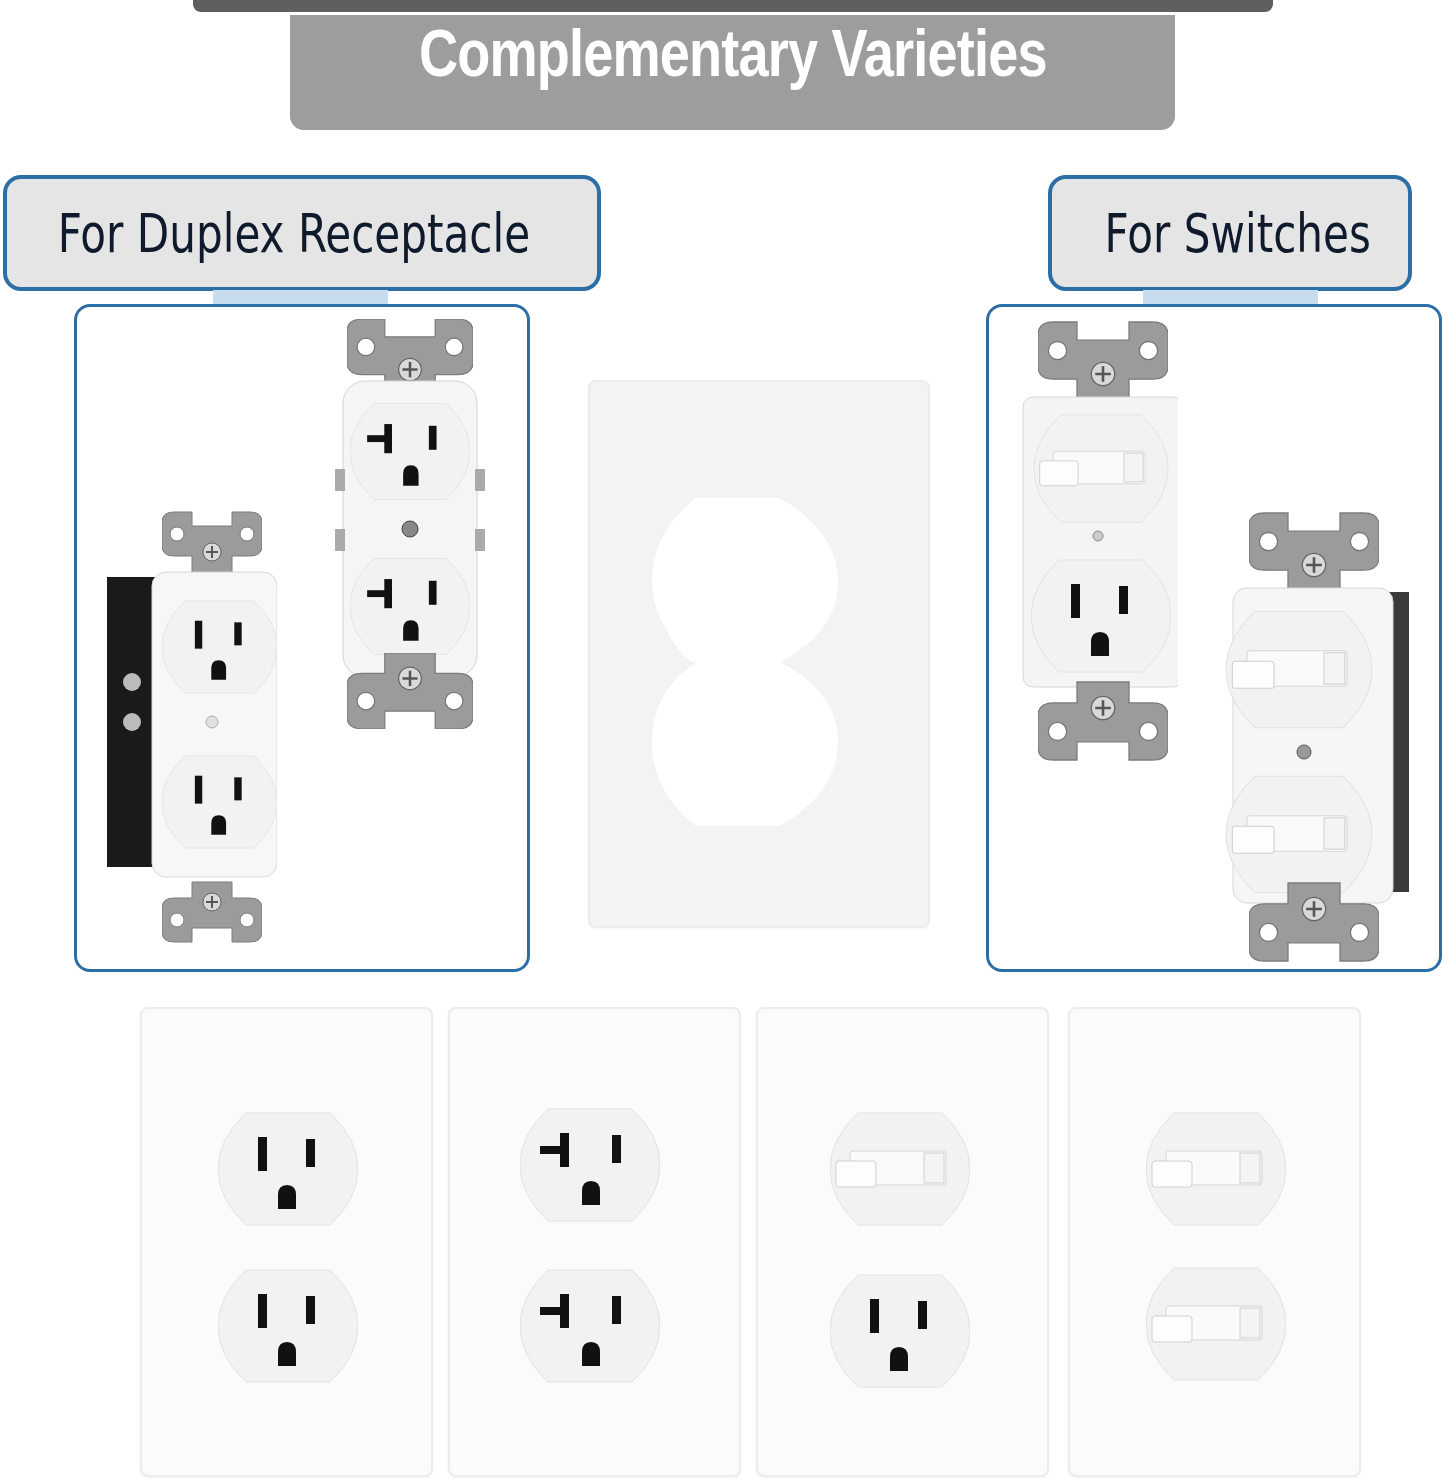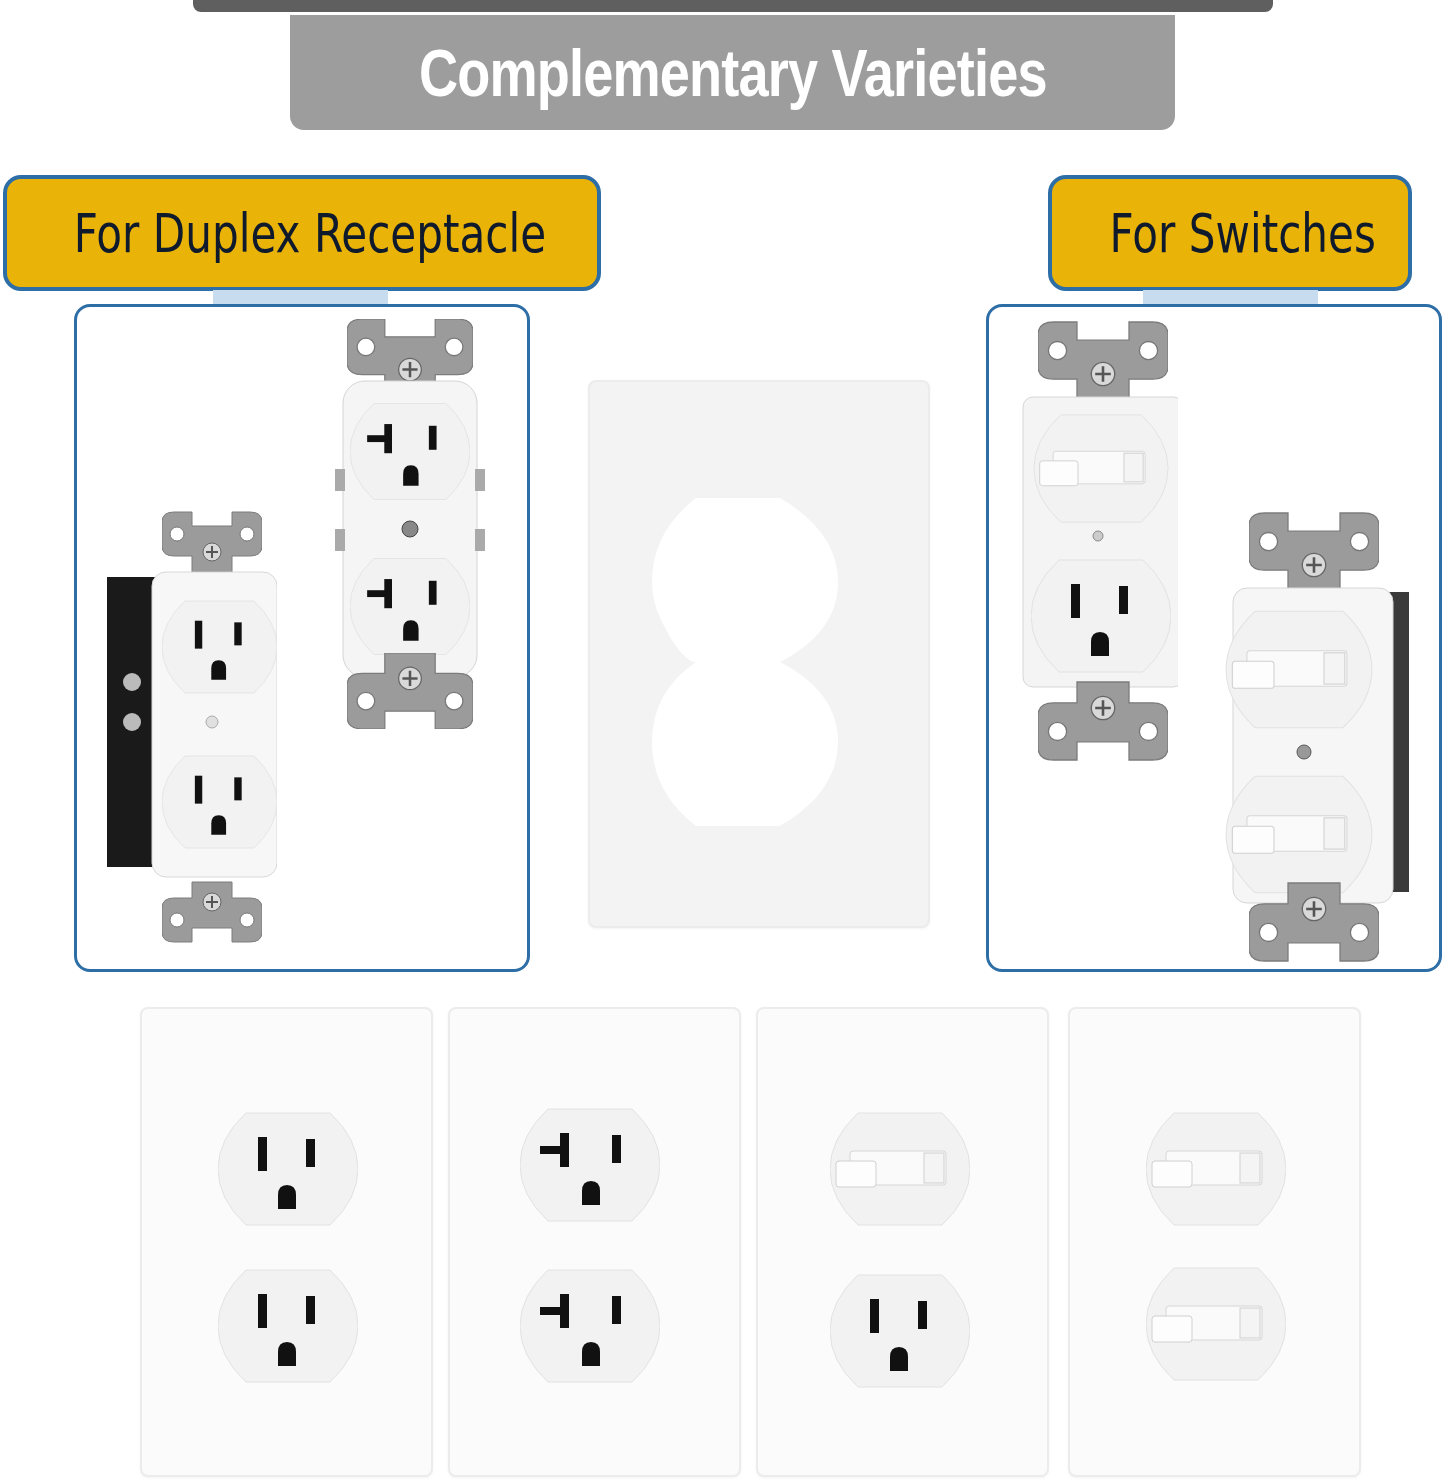--- a/index.html
+++ b/index.html
@@ -2,26 +2,26 @@
 <html><head>
 <meta charset="utf-8">
 <style>
   * { box-sizing: border-box; margin: 0; padding: 0; }
   html, body { width: 1445px; height: 1481px; background: #ffffff; overflow: hidden; }
   body { position: relative; font-family: "Liberation Sans", sans-serif; }
 
   .top-bar { position: absolute; left: 193px; top: 0; width: 1080px; height: 12px;
     background: #5f5f5f; border-radius: 0 0 8px 8px; }
   .title-banner { position: absolute; left: 290px; top: 15px; width: 885px; height: 115px;
-    background: #9d9d9d; border-radius: 0 0 14px 14px; display: flex; align-items: center; justify-content: center; }
+    background: #9d9d9d; border-radius: 0 0 14px 14px; display: flex; justify-content: center; }
   .title-text { color: #ffffff; font-family: "Liberation Sans", sans-serif; font-weight: bold;
     font-size: 66px; letter-spacing: -1px; transform: scaleX(0.82); white-space: nowrap; }
 
-  .label-tab { position: absolute; height: 116px; background: #eab308; border: 4px solid #2e6ea6;
-    border-radius: 18px; display: flex; align-items: center; justify-content: flex-start; }
+  .label-tab { position: absolute; height: 116px; background: #e5e5e5; border: 4px solid #2e6ea6;
+    border-radius: 18px; display: flex; align-items: center; justify-content: flex-end; }
   .label-text { color: #0f1a2c; font-family: "DejaVu Sans", sans-serif; font-size: 54px;
     transform: scaleX(0.78); white-space: nowrap; }
   .connector { position: absolute; height: 14px; background: #c8dcef; }
 
   .panel { position: absolute; border: 3px solid #2e6ea6; border-radius: 16px; background: #fff; }
 
   .plate { position: absolute; background: #fbfbfb; border: 2px solid #ececec; border-radius: 8px;
     box-shadow: 0 1px 3px rgba(0,0,0,0.05); }
 
   svg { display: block; }

